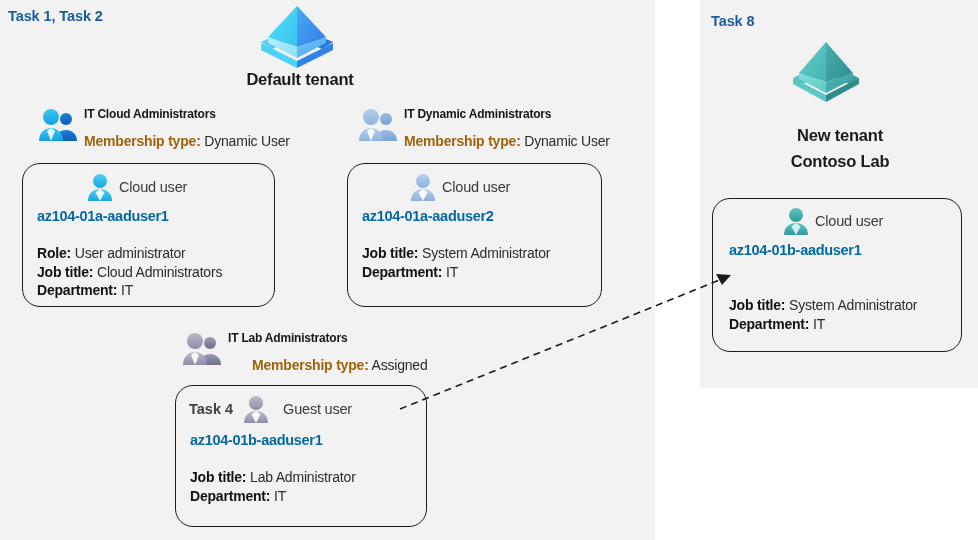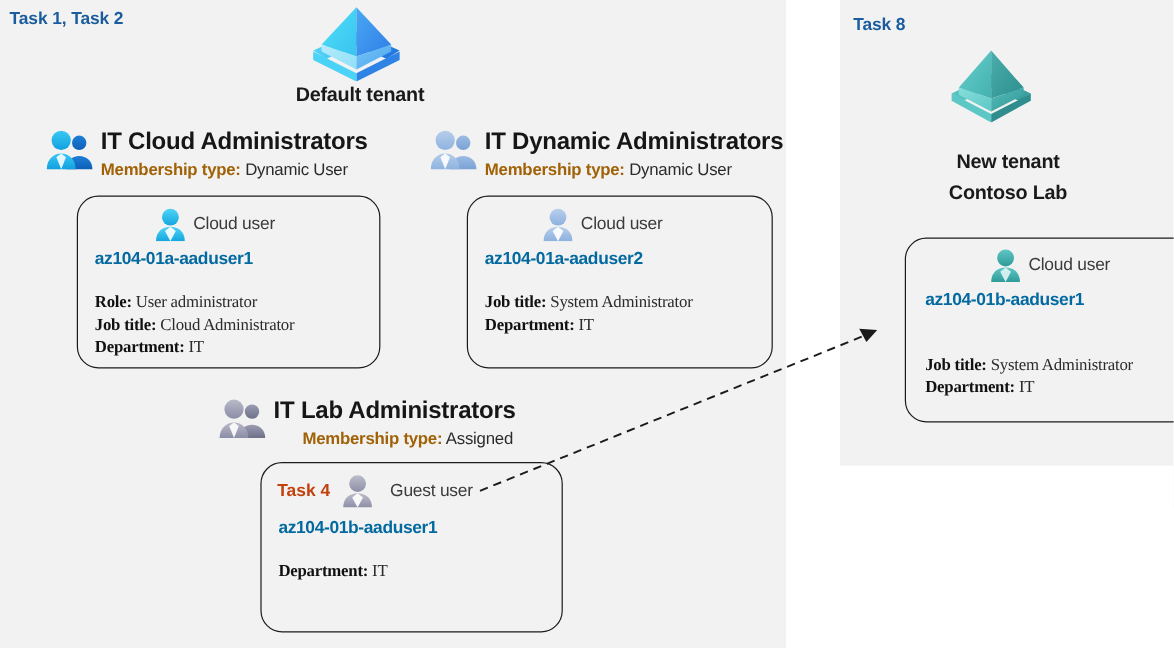--- a/index.html
+++ b/index.html
@@ -5,34 +5,34 @@
   html,body{margin:0;padding:0;background:#ffffff;}
   body{width:978px;height:540px;position:relative;overflow:hidden;
        font-family:"Liberation Sans","DejaVu Sans",sans-serif;}
   .panel{position:absolute;background:#f2f2f2;}
   #left-panel{left:0;top:0;width:655px;height:540px;}
   #right-panel{left:700px;top:0;width:278px;height:388px;}
   .task-label{position:absolute;color:#1a5фа;color:#185a9d;font-weight:bold;font-size:14.5px;
               color:#1a5c9e;letter-spacing:-0.1px;white-space:nowrap;}
   .tenant-name{position:absolute;font-weight:bold;font-size:16.5px;color:#1a1a1a;
                white-space:nowrap;text-align:center;letter-spacing:-0.2px;}
-  .group-title{position:absolute;font-weight:bold;font-size:20px;color:#161616;
+  .group-title{position:absolute;font-weight:bold;font-size:12px;color:#161616;
                white-space:nowrap;letter-spacing:-0.2px;}
   .group-meta{position:absolute;font-size:14px;color:#2b2b2b;white-space:nowrap;letter-spacing:-0.2px;}
   .group-meta b{color:#a16207;font-weight:bold;}
-  .card{position:absolute;border:1.6px solid #1b1b1b;border-radius:18px;background:transparent;margin-left:42px;}
+  .card{position:absolute;border:1.6px solid #1b1b1b;border-radius:18px;background:transparent;}
   .card-head{position:absolute;display:flex;align-items:center;gap:6px;white-space:nowrap;}
   .card-head .hl{font-size:14.5px;color:#3b3b3b;letter-spacing:-0.2px;}
-  .card-task{font-weight:bold;font-size:14.5px;color:#c2410c;margin-right:4px;}
+  .card-task{font-weight:bold;font-size:14.5px;color:#404040;margin-right:4px;}
   .card-user{position:absolute;font-weight:bold;font-size:14.5px;color:#0369a1;
              white-space:nowrap;letter-spacing:-0.3px;}
   .card-attrs{position:absolute;font-size:14px;color:#2b2b2b;line-height:18.5px;
               white-space:nowrap;letter-spacing:-0.2px;}
   .card-attrs b{color:#111;font-weight:bold;}
-  .card-attrs div{white-space:nowrap;font-family:Liberation Serif, serif;}
+  .card-attrs div{white-space:nowrap;}
   svg.icon{display:block;}
   .abs{position:absolute;}
 </style>
 </head>
 <body>
 
 <div class="panel" id="left-panel"></div>
 <div class="panel" id="right-panel"></div>
 
 <svg class="abs" style="left:0;top:0;width:978px;height:540px;pointer-events:none;" viewBox="0 0 978 540">
@@ -123,21 +123,21 @@
     <span class="hl">Cloud user</span>
   </div>
   <div class="card-user" style="left:14px;top:44px;">az104-01a-aaduser1</div>
   <div class="card-attrs" style="left:14px;top:80px;">
     <div>
       <b>Role:</b>
       <span>User administrator</span>
     </div>
     <div>
       <b>Job title:</b>
-      <span>Cloud Administrator</span>
+      <span>Cloud Administrators</span>
     </div>
     <div>
       <b>Department:</b>
       <span>IT</span>
     </div>
   </div>
 </div>
 
 <svg class="icon abs" style="left:358px;top:108px;" width="42" height="34" viewBox="0 0 42 34">
   <defs>
@@ -225,20 +225,24 @@
         </defs>
       <circle cx="13" cy="8" r="7" fill="url(#gu1)"></circle>
       <path d="M1 28c0-8 5.5-12 12-12s12 4 12 12z" fill="url(#gu1)"></path>
       <path d="M13 16l-4.5 3.5L13 28l4.5-8.5z" fill="#ffffff" opacity=".92"></path>
     </svg>
     <span class="hl" style="margin-left:8px;">Guest user</span>
   </div>
   <div class="card-user" style="left:14px;top:46px;">az104-01b-aaduser1</div>
   <div class="card-attrs" style="left:14px;top:82px;">
     <div>
+      <b>Job title:</b>
+      <span>Lab Administrator</span>
+    </div>
+    <div>
       <b>Department:</b>
       <span>IT</span>
     </div>
   </div>
 </div>
 
 <div class="task-label" style="left:711px;top:13px;">Task 8</div>
 
 <svg class="icon abs" style="left:790px;top:38px;" width="72" height="64" viewBox="0 0 72 64">
   <defs>

